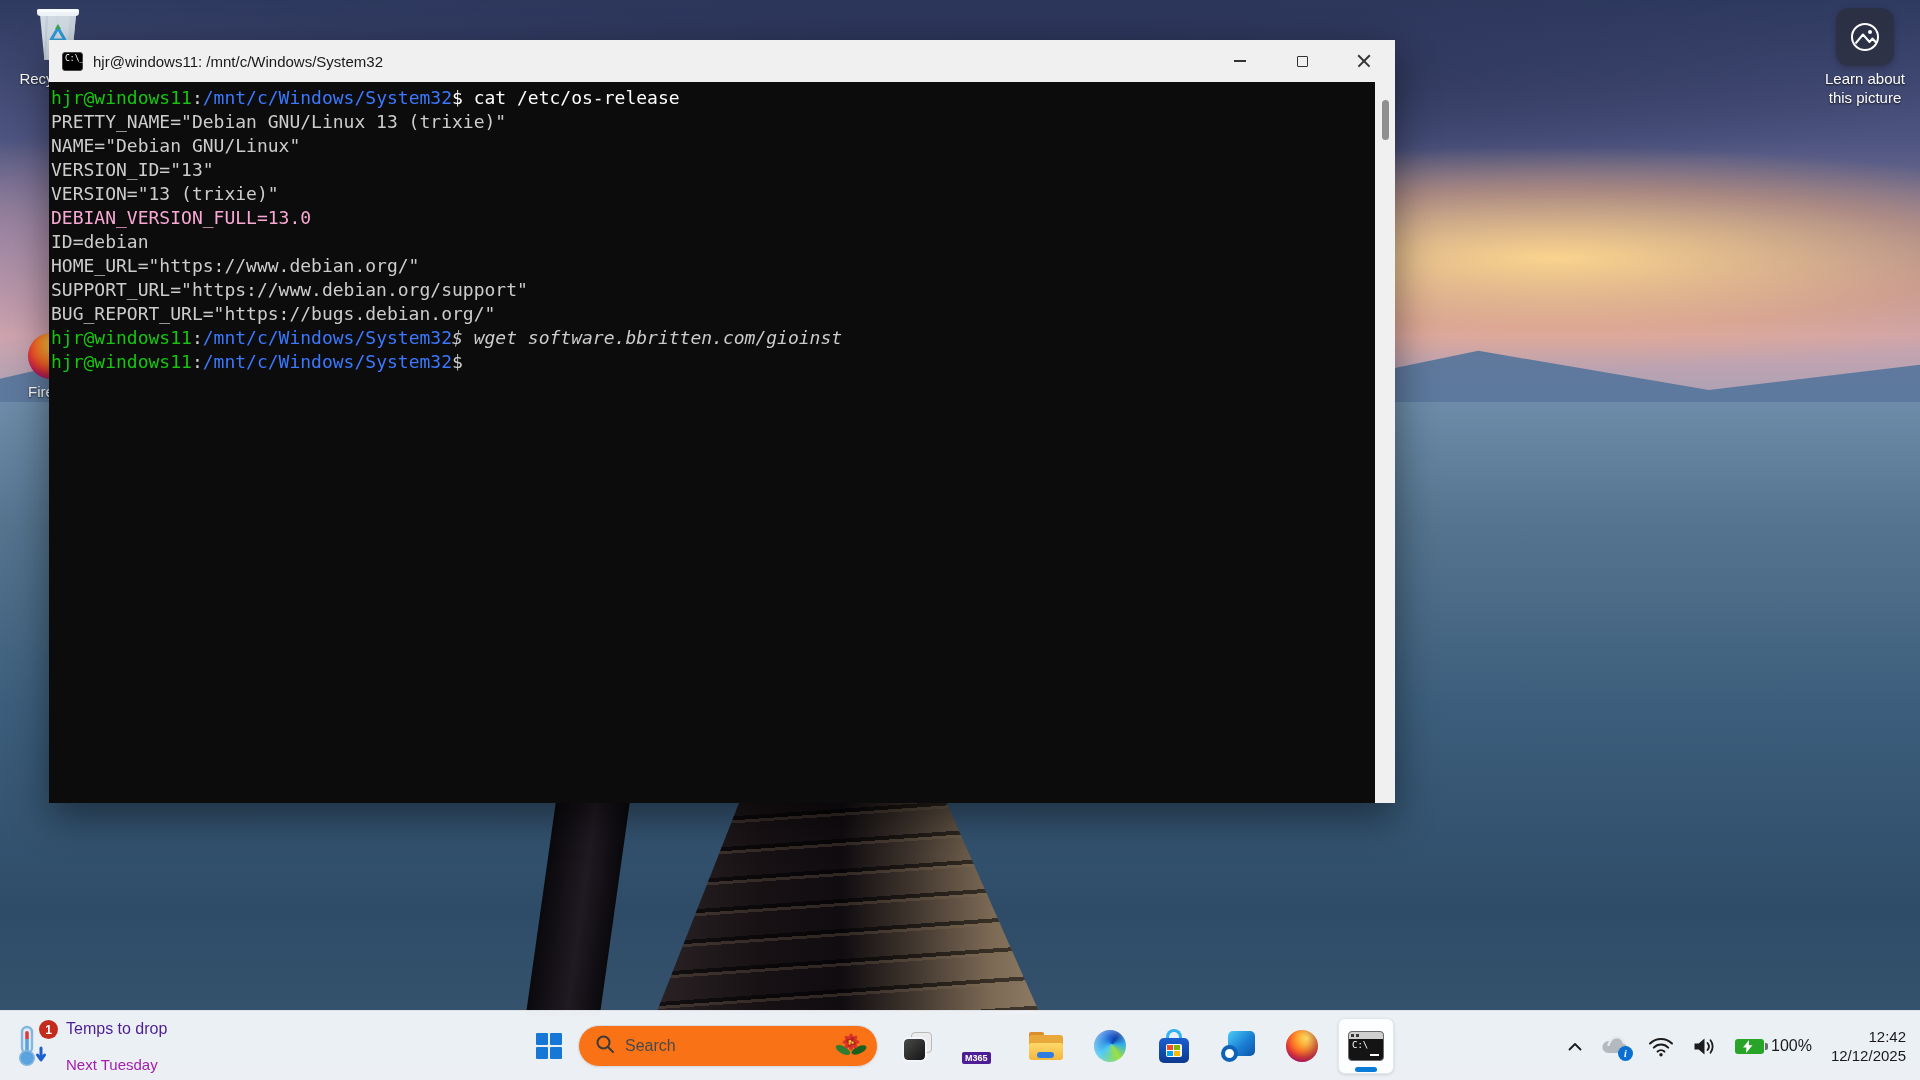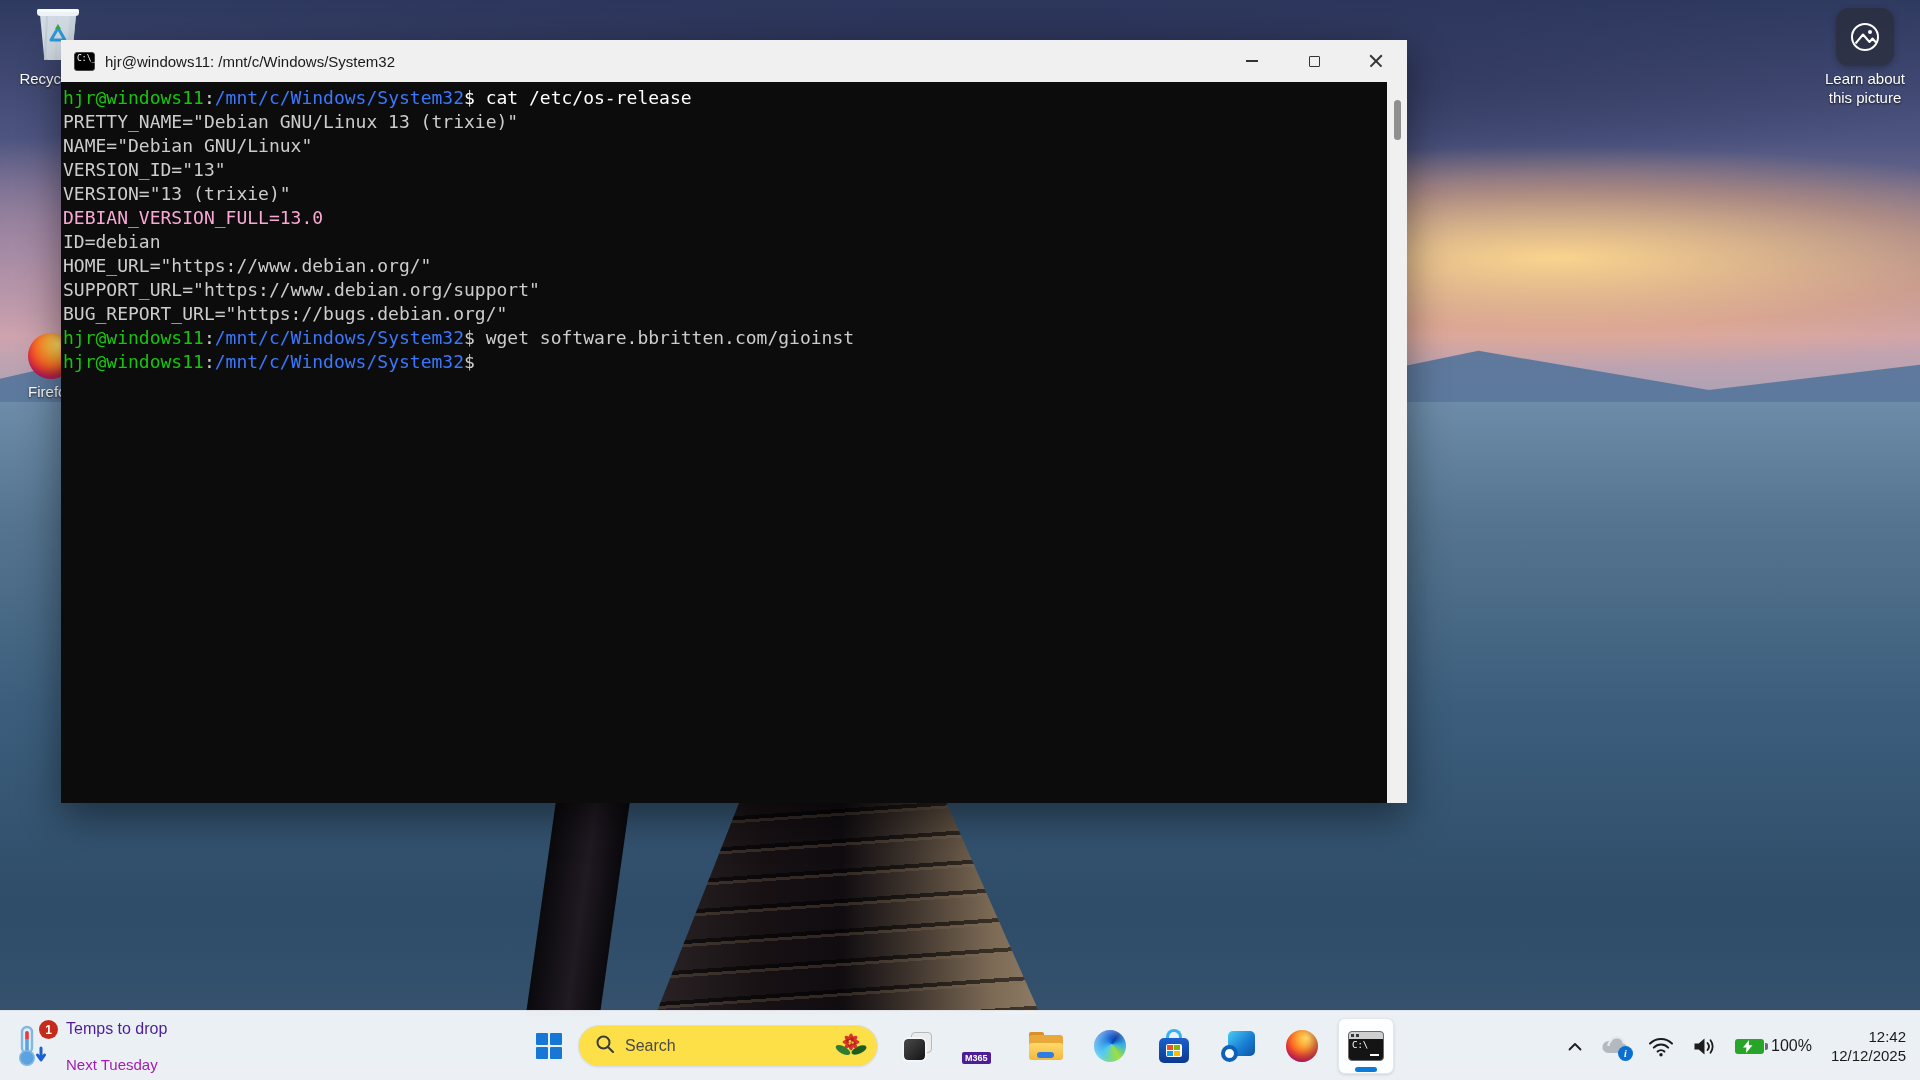--- a/index.html
+++ b/index.html
@@ -36,21 +36,21 @@
   .dicon-recycle { left:16px; top:2px; width:86px; }
   .dicon-firefox { left:8px; top:333px; width:86px; }
   .ff-ball { width:46px; height:46px; border-radius:50%;
     background:radial-gradient(circle at 65% 25%, #ffe066 0%, #ffb03a 25%, #ff7a26 45%, #f0402e 65%, #d01c6a 82%, #8a1e96 100%);
     box-shadow:inset -4px -5px 10px rgba(90,10,90,0.45); }
   .dicon-learn { left:1806px; top:8px; width:118px; }
   .learn-tile { width:58px; height:58px; border-radius:13px; background:rgba(38,40,48,0.60);
     display:flex; align-items:center; justify-content:center; box-shadow:0 2px 6px rgba(0,0,0,0.25); }
 
   
-  .term-window { position:absolute; left:61px; top:40px; width:1346px; height:763px; z-index:5;
+  .term-window { position:absolute; left:49px; top:40px; width:1346px; height:763px; z-index:5;
     box-shadow:0 14px 38px rgba(0,0,0,0.45); background:#0c0c0c; }
   .titlebar { position:relative; height:42px; background:#f0f0f0; display:flex; align-items:center; padding-left:13px; }
   .tb-icon { width:21px; height:19px; background:#000; border-radius:3px; position:relative; flex:0 0 auto;
     border:1px solid #444; }
   .tb-icon .ti-txt { position:absolute; left:2px; top:1px; font-family:"DejaVu Sans Mono",monospace; font-size:8px; color:#fff; letter-spacing:0; }
   .tb-title { margin-left:10px; font-size:15px; color:#191919; white-space:nowrap; }
   .tb-controls { position:absolute; right:0; top:0; height:42px; display:flex; }
   .tb-btn { width:62px; height:42px; display:flex; align-items:center; justify-content:center; background:transparent; border:none; cursor:default; }
   .g-min { width:12px; height:2px; background:#333; }
   .g-max { width:11px; height:11px; border:1.5px solid #333; border-radius:1px; }
@@ -73,21 +73,21 @@
   .weather-badge { position:absolute; right:-2px; top:-4px; width:19px; height:19px; border-radius:50%;
     background:#c42b1c; color:#fff; font-size:12px; display:flex; align-items:center; justify-content:center; font-weight:bold; }
   .weather-texts { display:flex; flex-direction:column; justify-content:center; }
   .weather-main { font-size:16px; color:#4c1d95; line-height:20px; }
   .weather-sub { font-size:15px; color:#a21caf; line-height:19px;margin-top:16px; }
 
   .tb-center { position:absolute; left:50%; top:0; transform:translateX(-50%); height:70px; display:flex; align-items:center; }
   .start-btn { width:46px; height:56px; display:flex; align-items:center; justify-content:center; background:none; border:none; cursor:default; }
   .win-logo { width:26px; height:26px; display:grid; grid-template-columns:12px 12px; grid-template-rows:12px 12px; gap:2px; }
   .win-logo span { background:#1777d7; border-radius:1px; }
-  .search-pill { margin-left:6px; width:300px; height:42px; border-radius:21px; background:#fde047;
+  .search-pill { margin-left:6px; width:300px; height:42px; border-radius:21px; background:#f97316;
     border:1px solid #d9dee4; display:flex; align-items:center; padding:0 10px 0 16px; box-shadow:0 1px 2px rgba(0,0,0,0.05); }
   .search-input { flex:1; margin-left:10px; border:none; outline:none; font-size:16px; color:#494949; background:transparent;
     font-family:"Liberation Sans",sans-serif; }
   .search-input::placeholder { color:#494949; opacity:1; }
   .apps { display:flex; align-items:center; margin-left:12px; gap:8px; }
   .app-btn { position:relative; width:56px; height:56px; border-radius:7px; display:flex; align-items:center; justify-content:center;
     background:none; border:none; cursor:default; }
   .app-btn.active { background:#fdfeff; border:1px solid #e2e7ec; box-shadow:0 1px 3px rgba(0,0,0,0.12); }
   .active-pill { position:absolute; bottom:1px; left:50%; transform:translateX(-50%); width:22px; height:5px; border-radius:3px; background:#0a7cd8; }
 
@@ -214,21 +214,21 @@
           <div class="tline"><span style="color: rgb(22, 198, 12);">hjr@windows11</span><span style="color: rgb(204, 204, 204);">:</span><span style="color: rgb(59, 120, 255);">/mnt/c/Windows/System32</span><span style="color: #ffffff;">$ cat /etc/os-release</span></div>
           <div class="tline"><span style="color: rgb(204, 204, 204);">PRETTY_NAME="Debian GNU/Linux 13 (trixie)"</span></div>
           <div class="tline"><span style="color: rgb(204, 204, 204);">NAME="Debian GNU/Linux"</span></div>
           <div class="tline"><span style="color: rgb(204, 204, 204);">VERSION_ID="13"</span></div>
           <div class="tline"><span style="color: rgb(204, 204, 204);">VERSION="13 (trixie)"</span></div>
           <div class="tline"><span style="color: #f9a8d4;">DEBIAN_VERSION_FULL=13.0</span></div>
           <div class="tline"><span style="color: rgb(204, 204, 204);">ID=debian</span></div>
           <div class="tline"><span style="color: rgb(204, 204, 204);">HOME_URL="https://www.debian.org/"</span></div>
           <div class="tline"><span style="color: rgb(204, 204, 204);">SUPPORT_URL="https://www.debian.org/support"</span></div>
           <div class="tline"><span style="color: rgb(204, 204, 204);">BUG_REPORT_URL="https://bugs.debian.org/"</span></div>
-          <div class="tline"><span style="color: rgb(22, 198, 12);">hjr@windows11</span><span style="color: rgb(204, 204, 204);">:</span><span style="color: rgb(59, 120, 255);">/mnt/c/Windows/System32</span><span style="color: rgb(204, 204, 204);">$ wget software.bbritten.com/gioinst</span></div>
+          <div class="tline"><span style="color: rgb(22, 198, 12);">hjr@windows11</span><span style="color: rgb(204, 204, 204);">:</span><span style="color: rgb(59, 120, 255);">/mnt/c/Windows/System32</span><span style="color: rgb(204, 204, 204); font-style: italic;">$ wget software.bbritten.com/gioinst</span></div>
           <div class="tline"><span style="color: rgb(22, 198, 12);">hjr@windows11</span><span style="color: rgb(204, 204, 204);">:</span><span style="color: rgb(59, 120, 255);">/mnt/c/Windows/System32</span><span style="color: rgb(204, 204, 204);">$</span></div>
         </div>
       <div class="term-scrollbar">
         <div class="term-thumb"></div>
       </div>
     </div>
   </div>
 
   <div class="taskbar">
 

